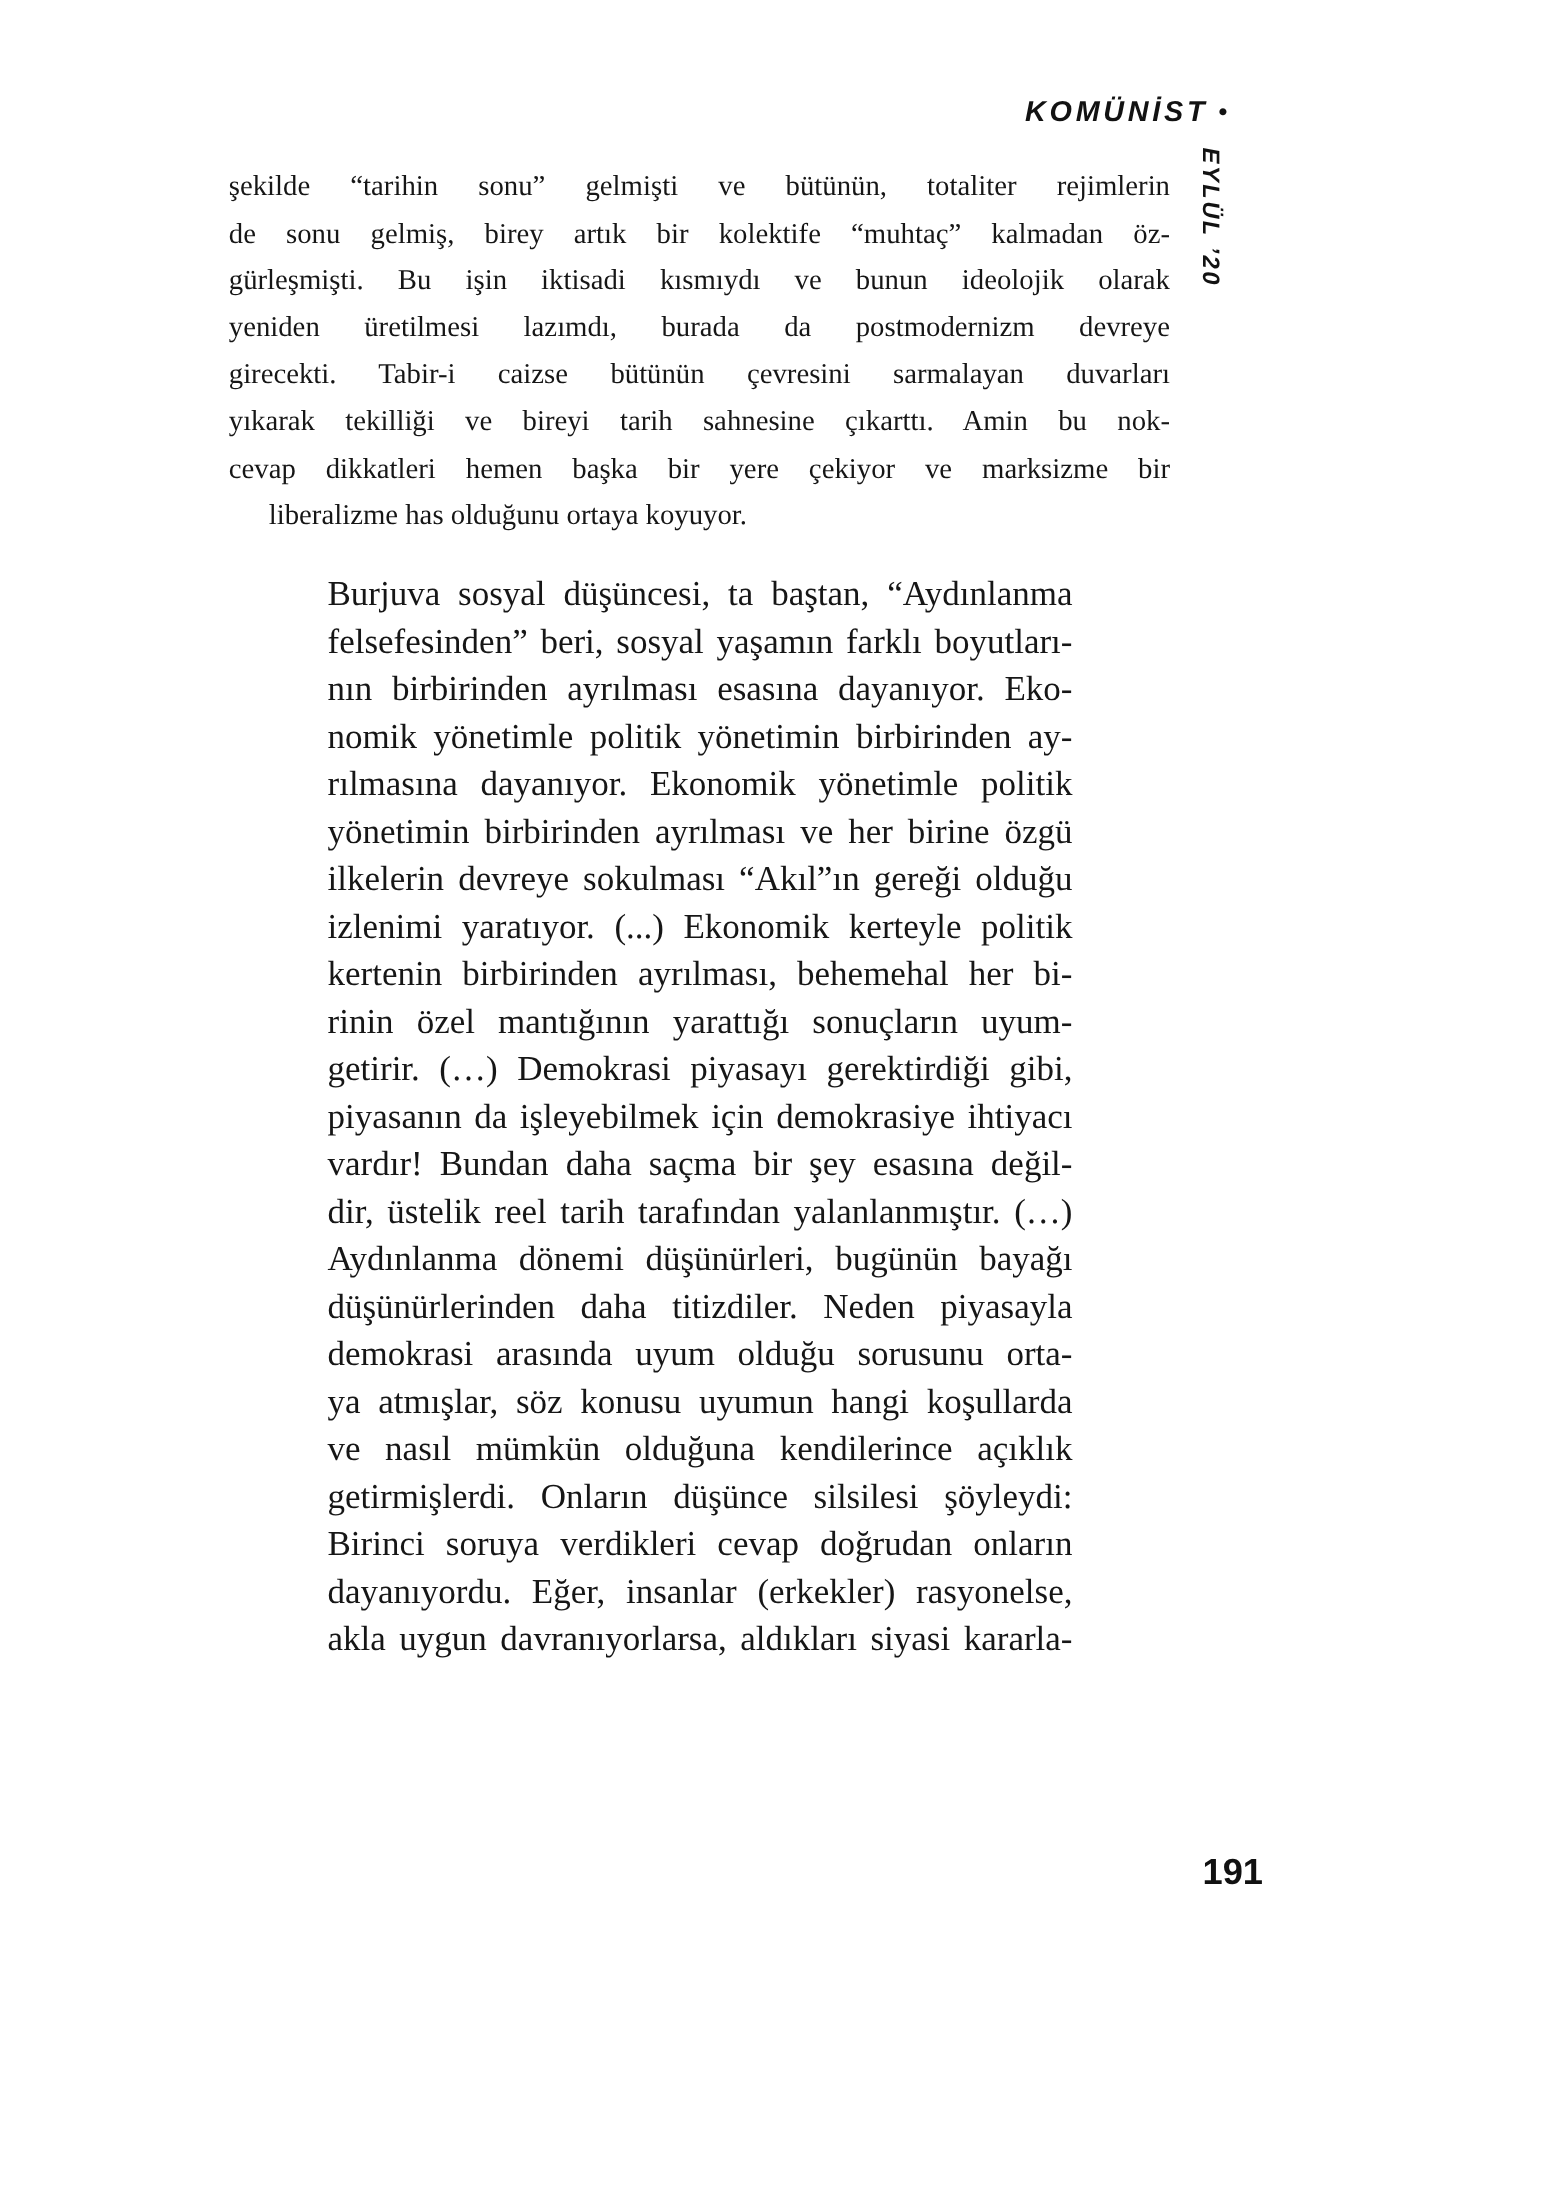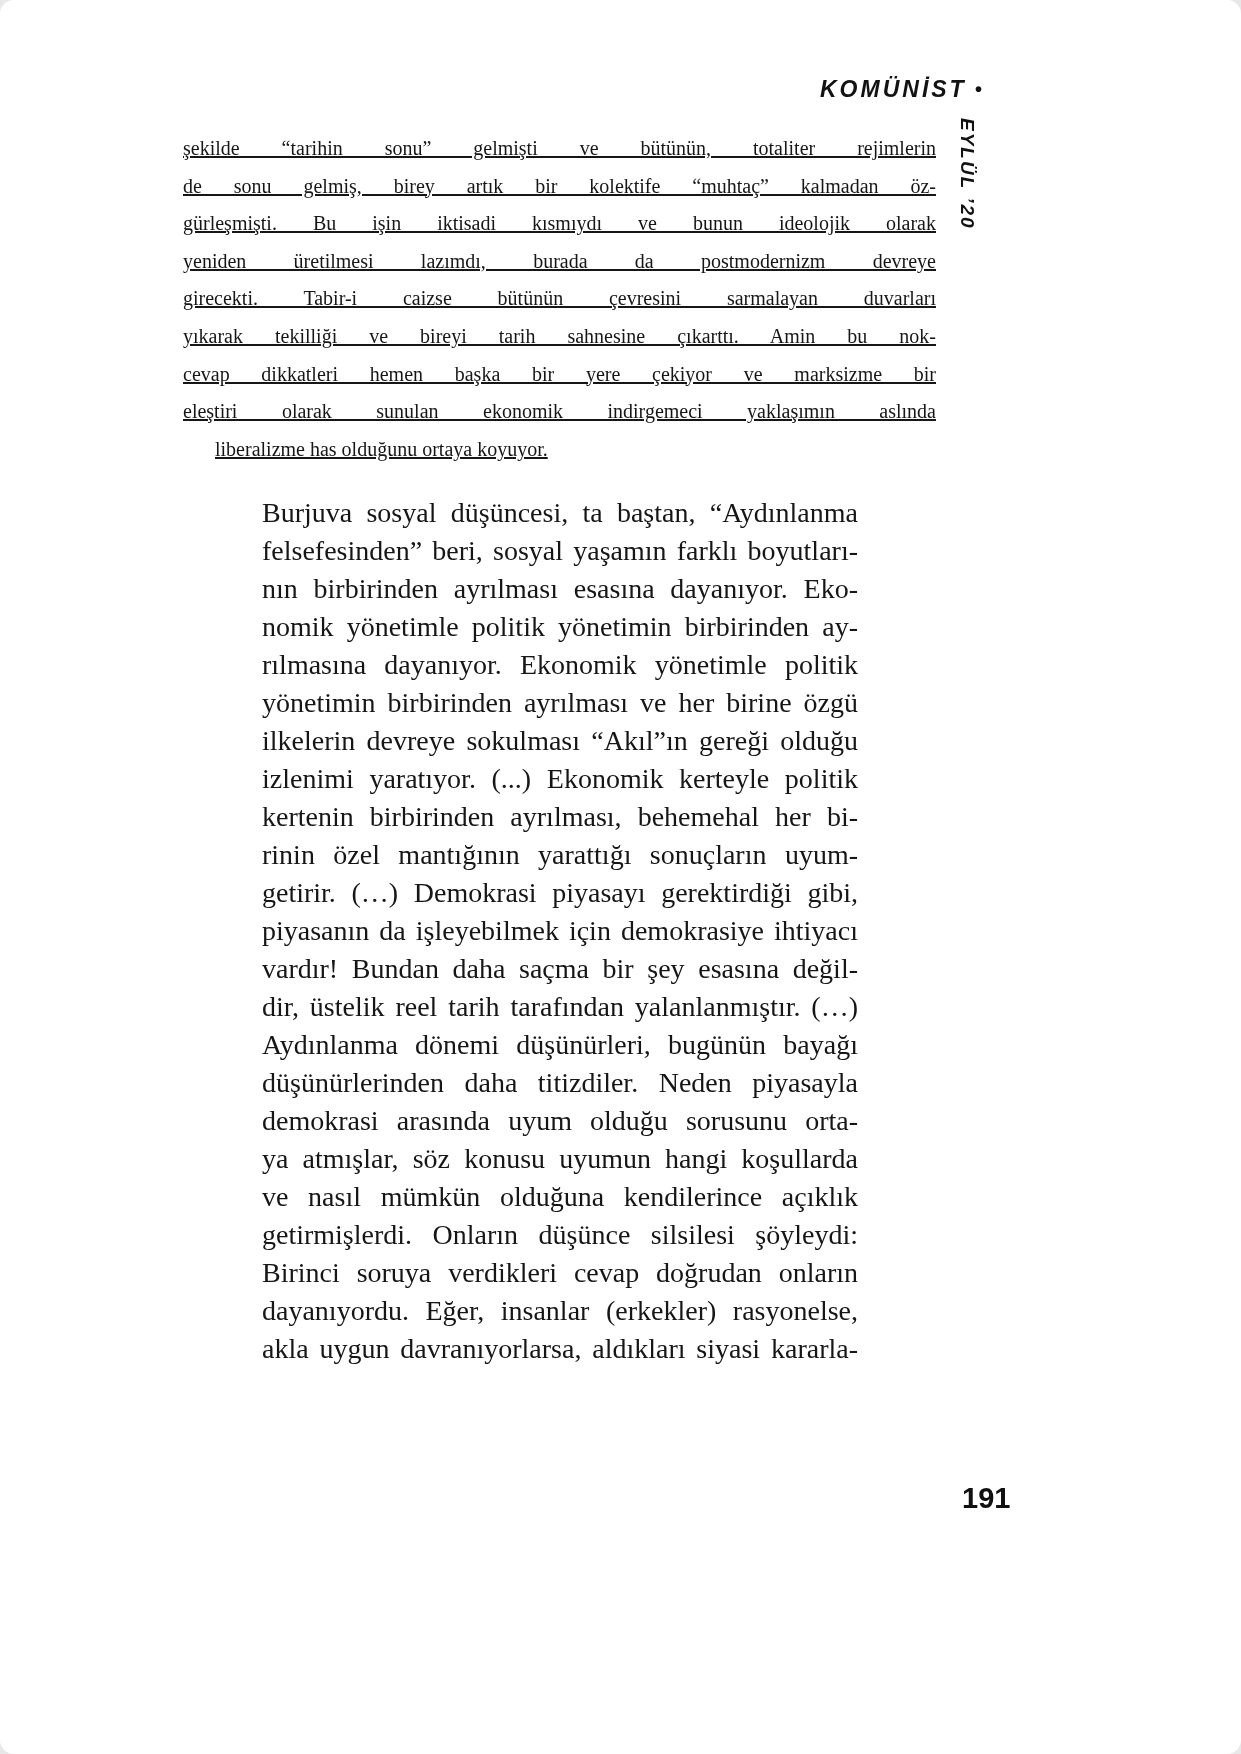--- a/index.html
+++ b/index.html
@@ -9,21 +9,20 @@
   }
   .page {
     position: relative;
     width: 1241px;
     height: 1754px;
     margin: 0 auto;
     background: #ffffff;
     color: #161616;
     font-family: "Liberation Serif", serif;
     overflow: hidden;
-    border-radius: 14px;
   }
   .header {
     position: absolute;
     top: 76px;
     left: 820px;
     width: 200px;
     font-family: "Liberation Sans", sans-serif;
     font-weight: bold;
     font-style: italic;
     font-size: 23px;
@@ -50,25 +49,24 @@
     color: #121212;
     white-space: nowrap;
   }
   .text-block {
     position: absolute;
     left: 183px;
     top: 130px;
     width: 753px;
   }
   .para .line {
-    font-size: 20px;
+    font-size: 23px;
     line-height: 37.6px;
     text-align: justify;
     text-align-last: justify;
-    text-decoration: underline;
   }
   .para .line:last-child {
     text-align-last: left;
     margin-left: 32px;
   }
   .quote {
     margin-top: 26px;
     margin-left: 79px;
     width: 596px;
   }
@@ -109,21 +107,20 @@
         <div class="line">gürleşmişti. Bu işin iktisadi kısmıydı ve bunun ideolojik olarak</div>
 
         <div class="line">yeniden üretilmesi lazımdı, burada da postmodernizm devreye</div>
 
         <div class="line">girecekti. Tabir-i caizse bütünün çevresini sarmalayan duvarları</div>
 
         <div class="line">yıkarak tekilliği ve bireyi tarih sahnesine çıkarttı. Amin bu nok-</div>
 
         <div class="line">cevap dikkatleri hemen başka bir yere çekiyor ve marksizme bir</div>
 
-        <div class="line">eleştiri olarak sunulan ekonomik indirgemeci yaklaşımın aslında</div>
 
         <div class="line">liberalizme has olduğunu ortaya koyuyor.</div>
       </div>
     <div class="quote">
 
         <div class="line">Burjuva sosyal düşüncesi, ta baştan, “Aydınlanma</div>
 
         <div class="line">felsefesinden” beri, sosyal yaşamın farklı boyutları-</div>
 
         <div class="line">nın birbirinden ayrılması esasına dayanıyor. Eko-</div>

